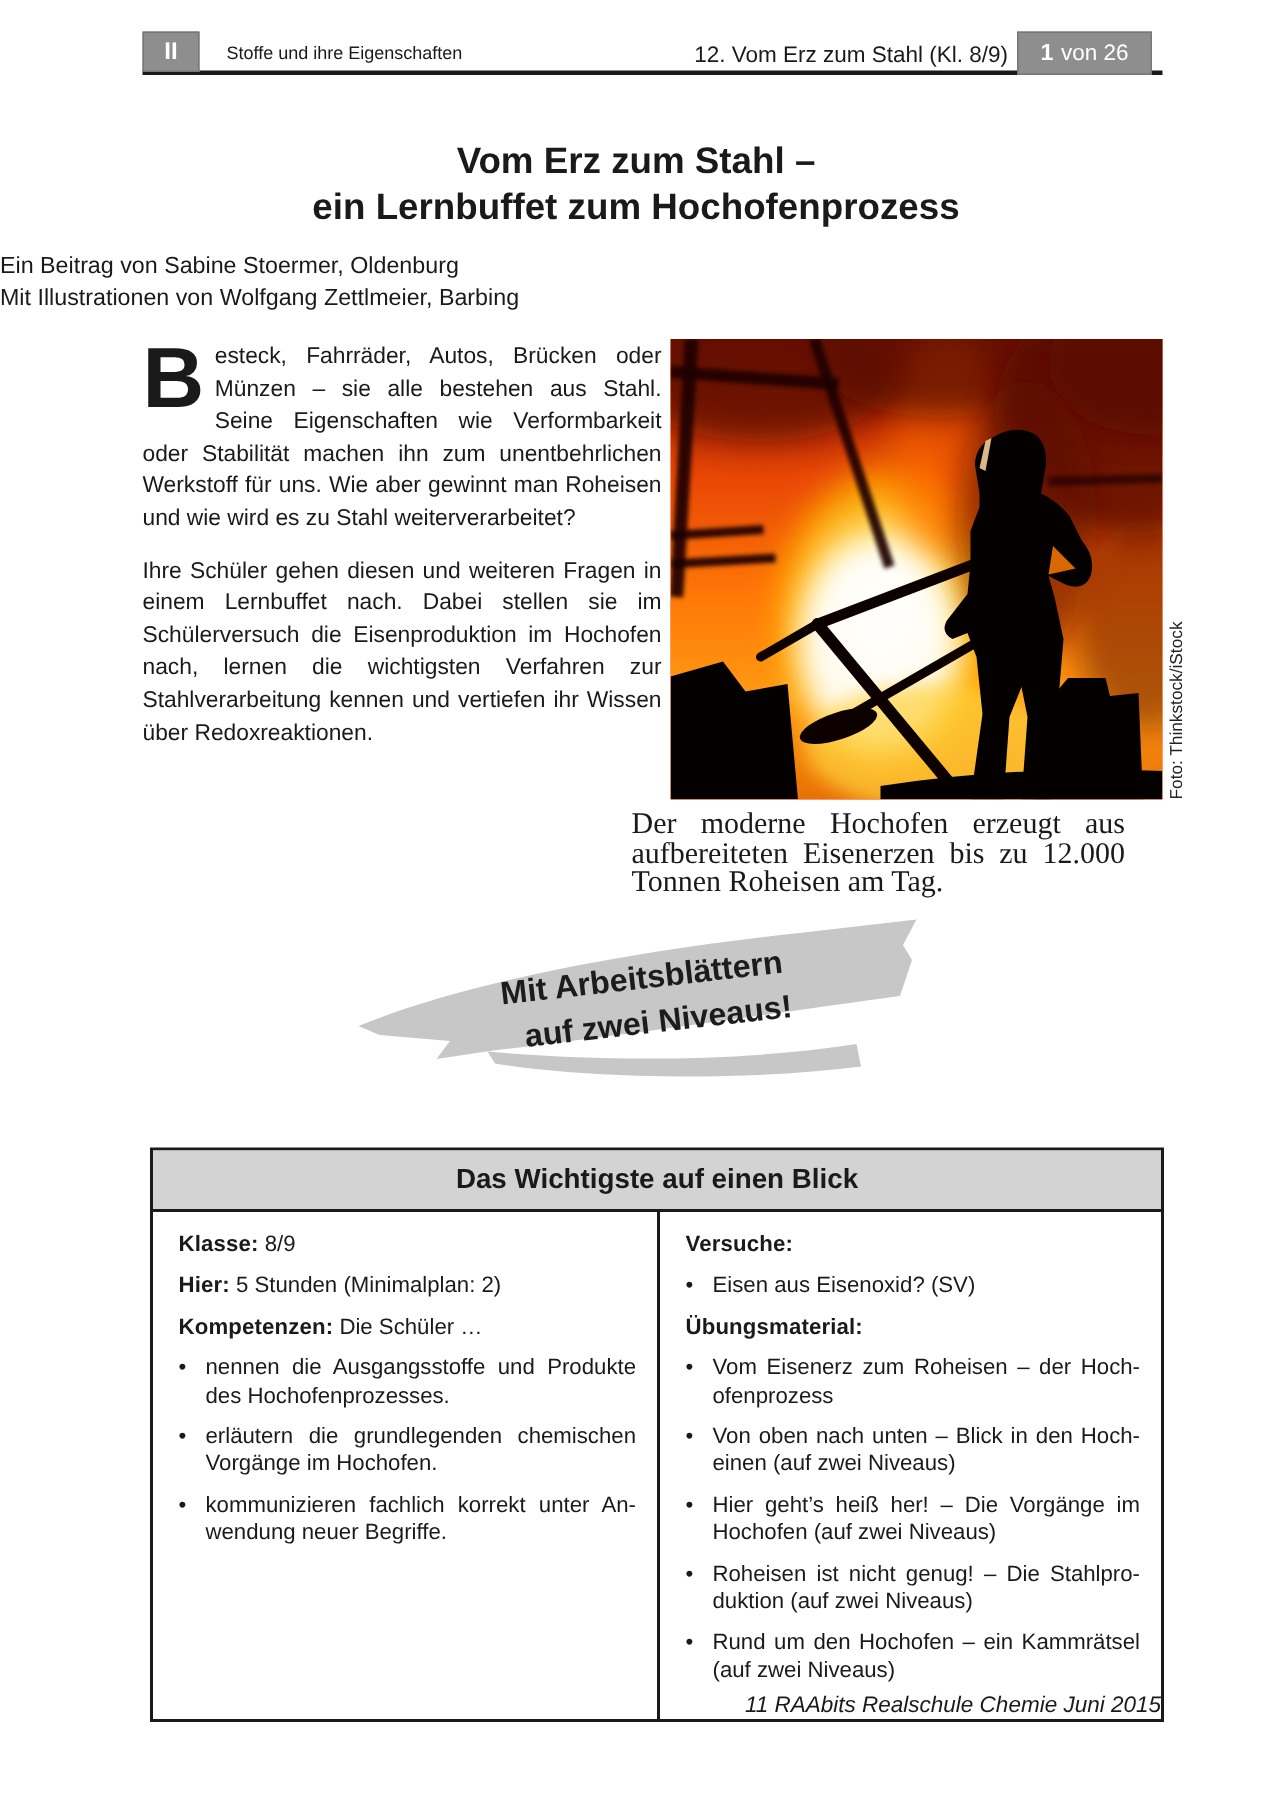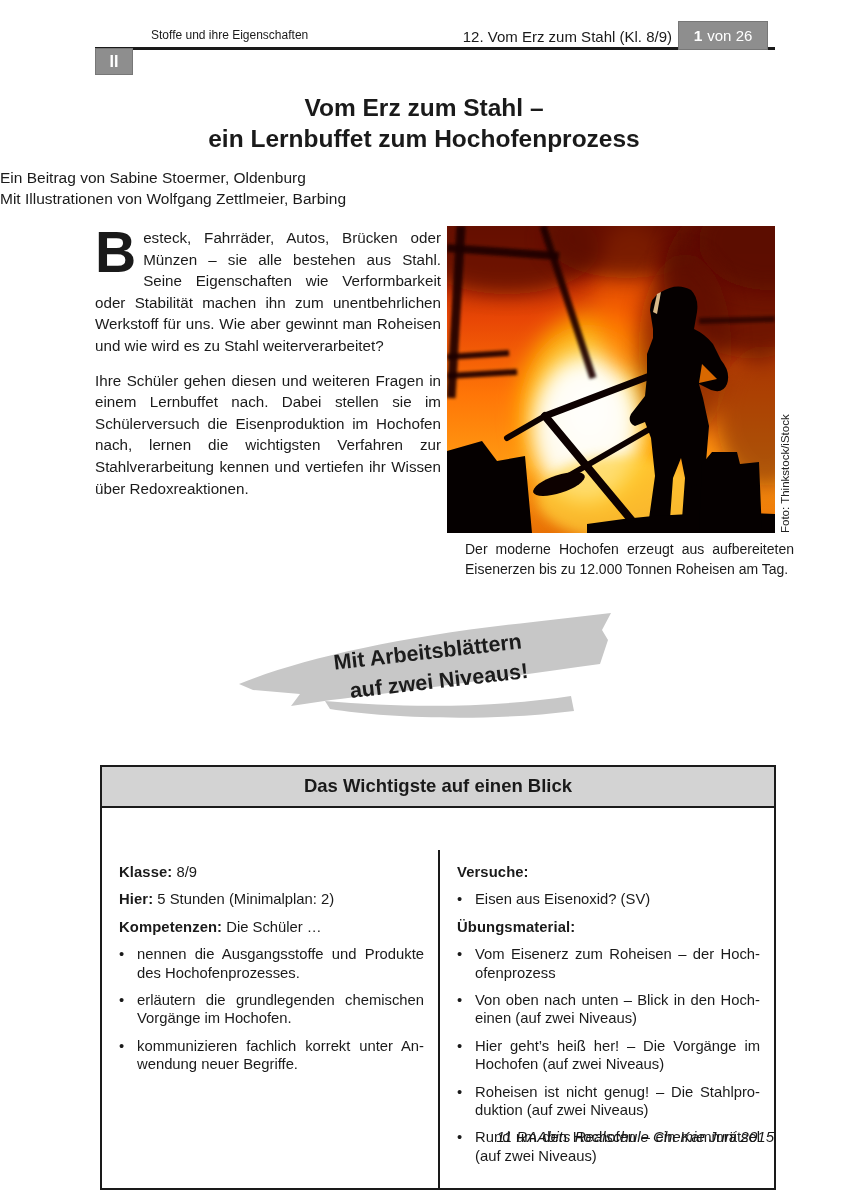--- a/index.html
+++ b/index.html
@@ -16,21 +16,20 @@
     font-family:"Liberation Sans", sans-serif;
     overflow:hidden;
   }
   
   .hdr-rule{position:absolute; left:95px; top:47px; width:680px; height:3px; background:var(--ink);}
   .hdr-badge{
     position:absolute; left:95px; top:21px; width:38px; height:27px;
     background:var(--header_box); color:#fff; font-weight:bold; font-size:16px;
     display:flex; align-items:center; justify-content:center;
     border:1px solid #777;
-    margin-top:27px;
   }
   .hdr-chapter{position:absolute; left:151px; top:28px; font-size:12px;}
   .hdr-unit{position:absolute; right:176px; top:28px; font-size:15px;}
   .hdr-page{
     position:absolute; left:678px; top:21px; width:90px; height:29px;
     background:var(--header_box); color:#fff; font-size:15px;
     display:flex; align-items:center; justify-content:center; gap:5px;
     border:1px solid #777;
   }
   .hdr-page b{font-size:15.5px;}
@@ -46,35 +45,35 @@
   .intro p + p{margin-top:13px;}
   .dropcap{float:left; font-weight:bold; font-size:57px; line-height:45px;
            margin:3px 7px 0 0;}
   
   .photo{position:absolute; left:447px; top:226px; width:328px; height:307px;
          overflow:hidden; background:#e84605;}
   .photo svg{display:block;}
   .credit{position:absolute; left:779px; top:389px; height:144px;
           font-size:11.5px; color:#222; white-space:nowrap;
           writing-mode:vertical-rl; transform:rotate(180deg);}
-  .caption{position:absolute; left:465px; top:540px; width:329px;
-           font-size:14px; line-height:19.5px; text-align:justify;}
+  .caption{position:absolute; left:421px; top:540px; width:329px;
+           font-size:20px; line-height:19.5px; text-align:justify;font-family:Liberation Serif, serif;}
   
   .ribbon{position:absolute; left:233px; top:608px; width:392px; height:112px;}
   .ribbon .brush{fill:var(--ribbon_gray);}
   .ribbon text{font-family:"Liberation Sans", sans-serif; font-weight:bold;
                font-size:21.5px; fill:#1c1c1c;}
   
   .ovtable{position:absolute; left:100px; top:765px; width:676px;
            border:2px solid var(--ink); background:#fff;}
   .ovtable-header{background:var(--table_header_bg); border-bottom:2px solid var(--ink);
                   text-align:center; font-weight:bold; font-size:18.5px;
                   padding:8px 0 9px 0;}
   .ovtable-body{display:flex; align-items:stretch;}
-  .ovcell{width:50%; padding:13px 14px 14px 17px; font-size:14.8px; line-height:18.4px;margin-top:42px;}
+  .ovcell{width:50%; padding:13px 14px 14px 17px; font-size:14.8px; line-height:18.4px;}
   .ovcell.right{border-left:2px solid var(--ink);}
   .kv{margin-bottom:9px;}
   .kv b{letter-spacing:0.1px;}
   ul.blist{list-style:none;}
   ul.blist li{margin-bottom:9px; padding-left:18px; text-indent:-18px;
               text-align:justify;}
   ul.blist li .bg{display:inline-block; width:18px; text-indent:0;}
   
   .footer{position:absolute; right:74px; top:1128px; font-style:italic; font-size:15px;}
 </style>

